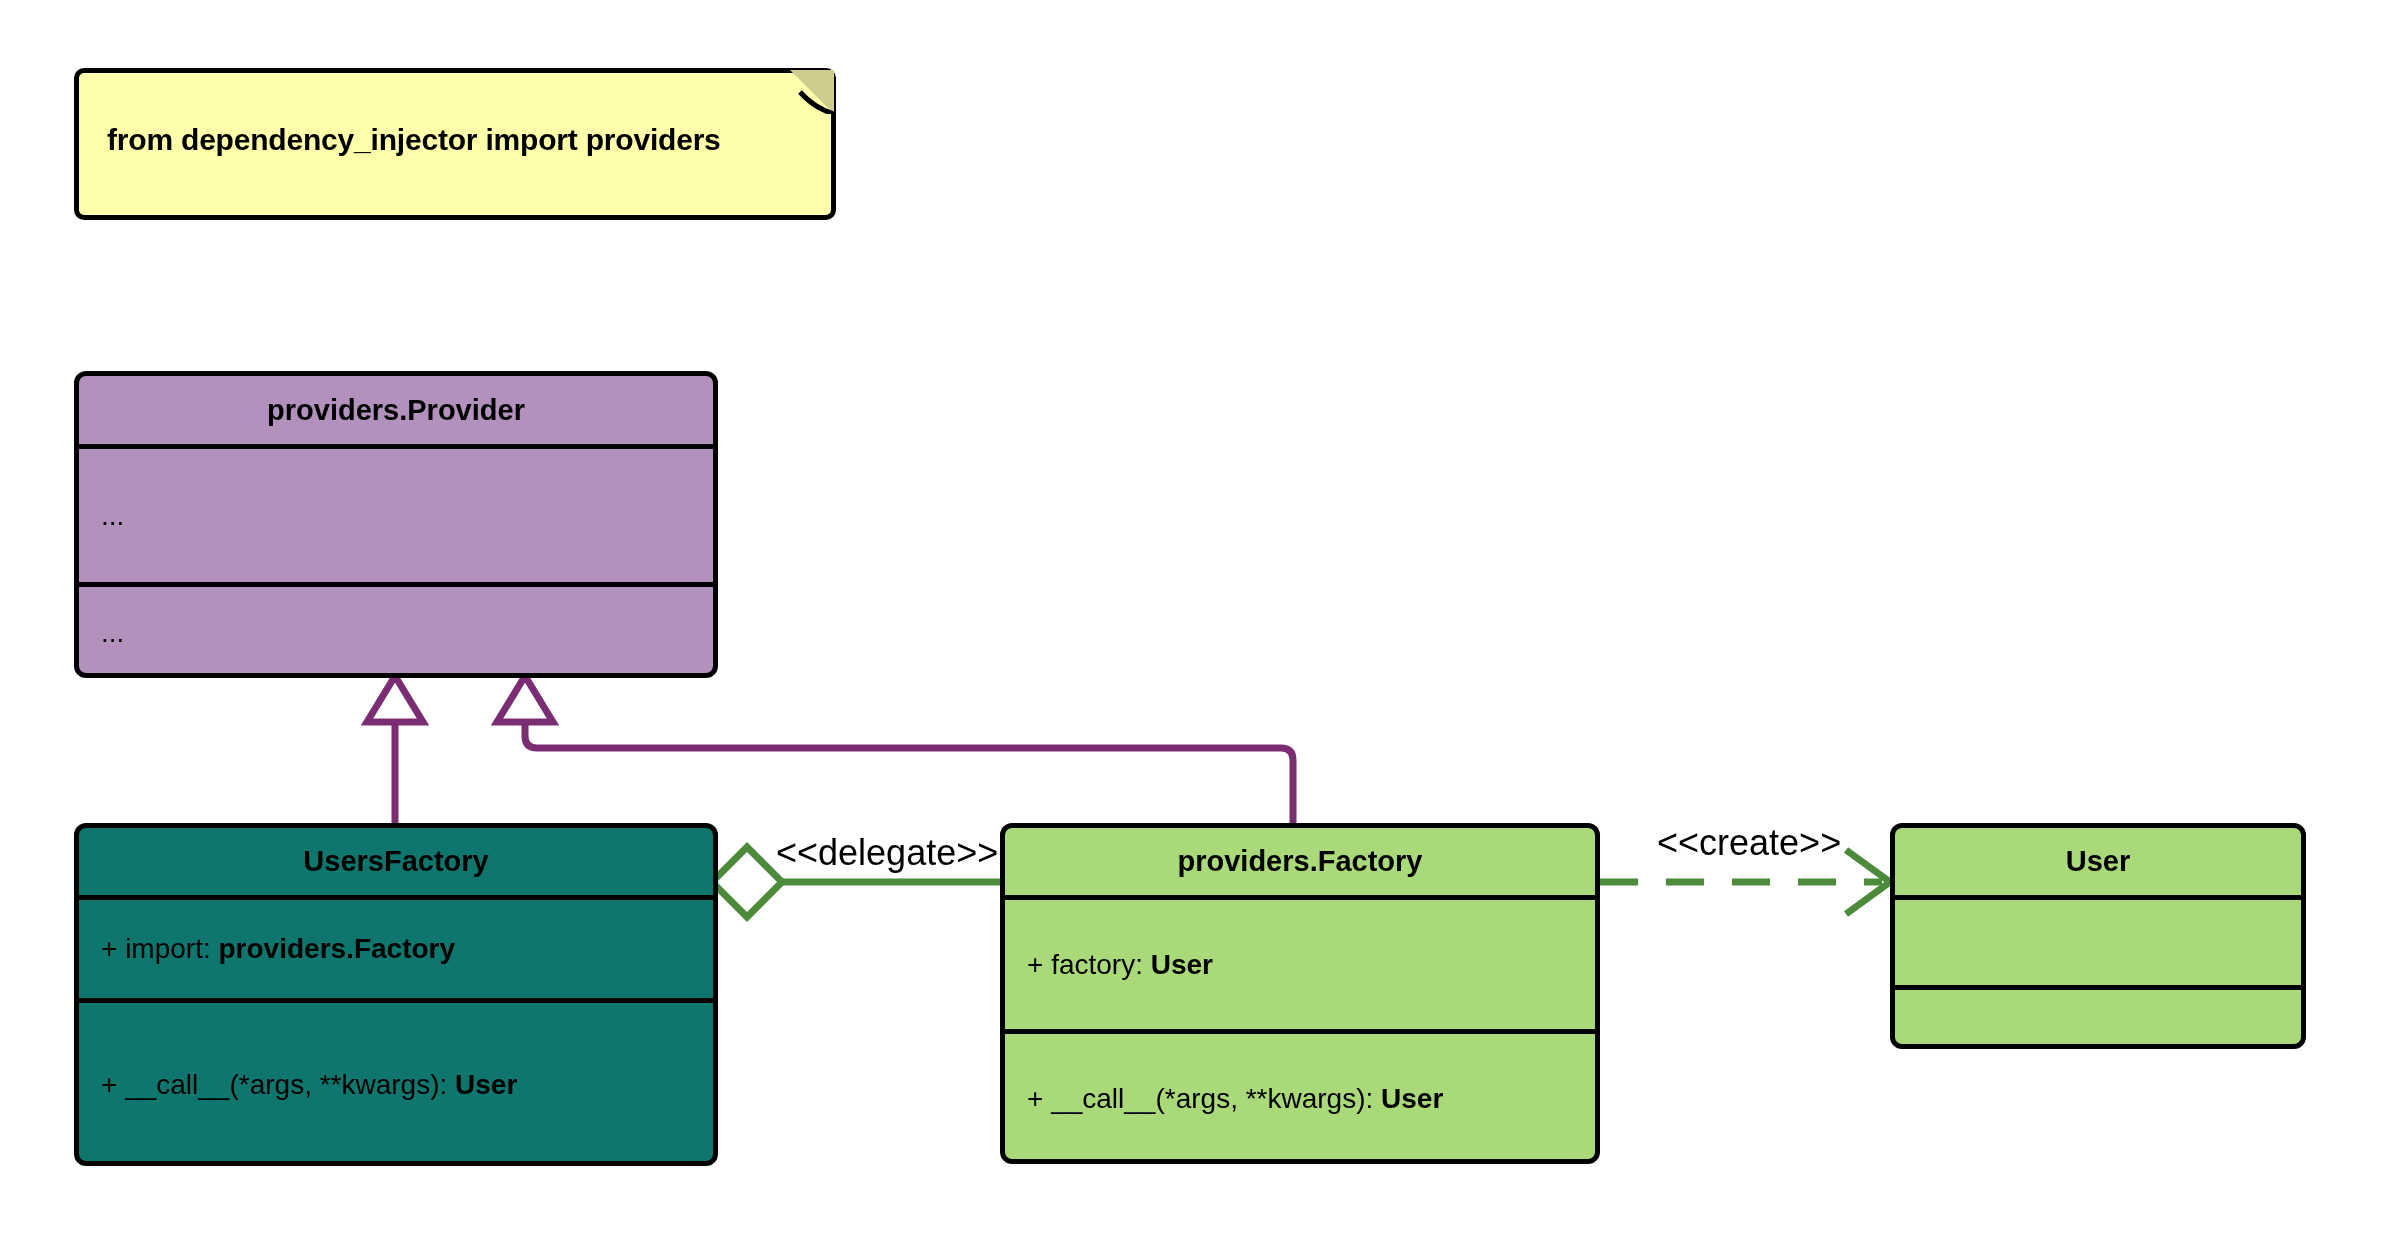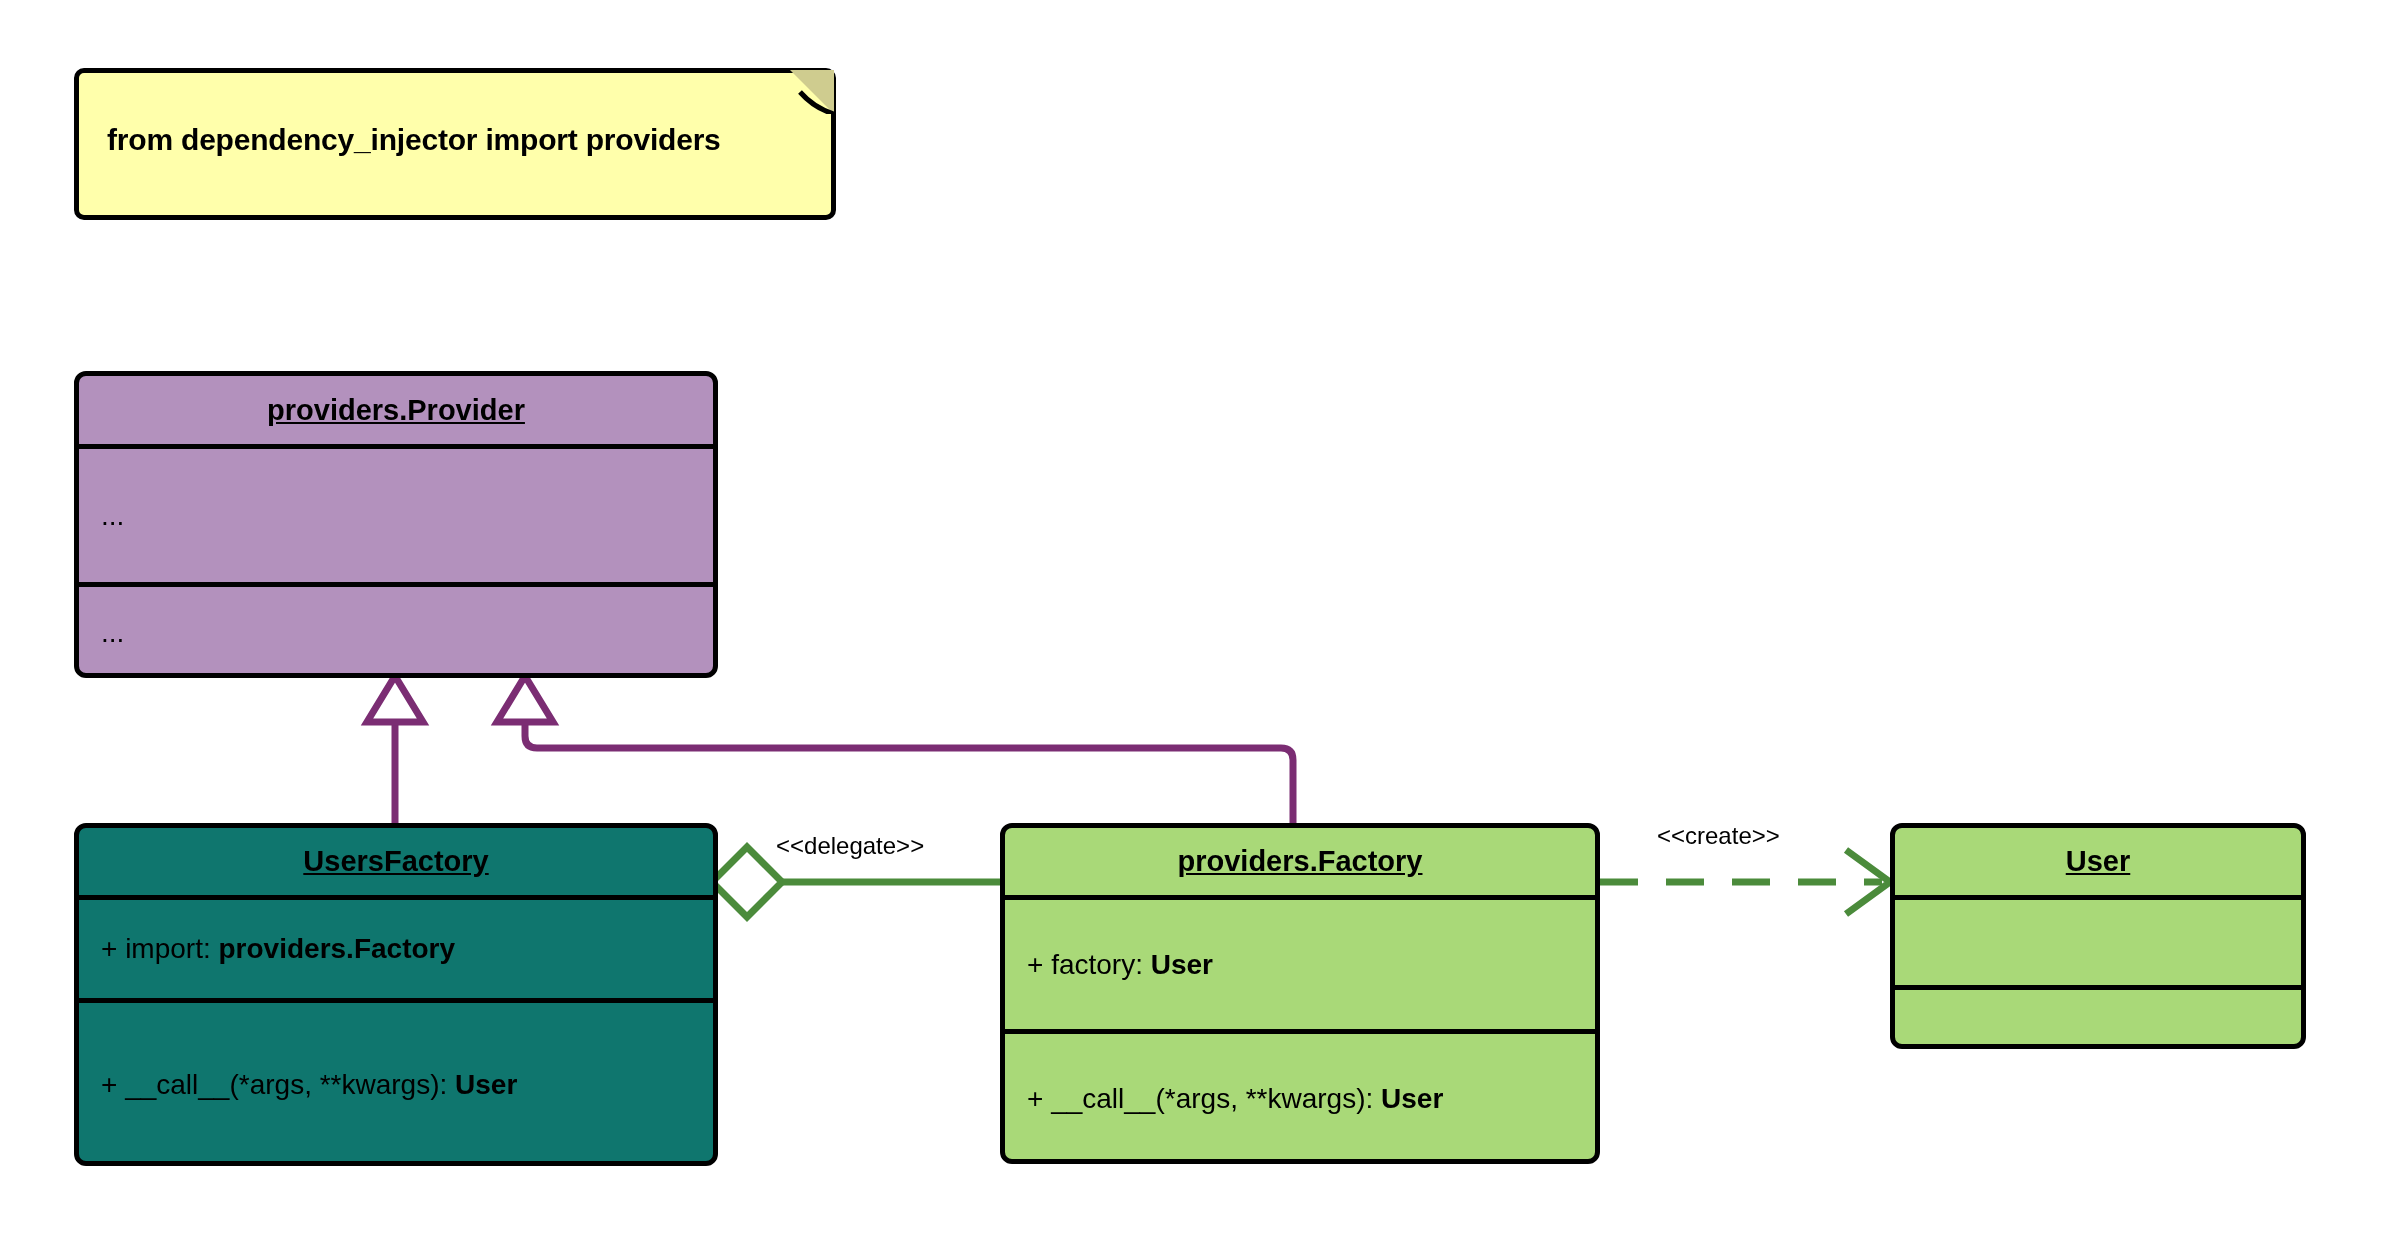--- a/index.html
+++ b/index.html
@@ -71,21 +71,20 @@
   }
   .uml-title {
     box-sizing: border-box;
     width: 100%;
     text-align: center;
     font-weight: bold;
     font-size: 29px;
     display: flex;
     align-items: center;
     justify-content: center;
-    text-decoration: underline;
   }
   .uml-compartment {
     box-sizing: border-box;
     width: 100%;
     border-top: 5px solid #000000;
     display: flex;
     align-items: center;
     padding-left: 22px;
     font-size: 28px;
     white-space: nowrap;
@@ -94,21 +93,21 @@
   .member-type { font-weight: bold; }
 
   
   .fill-purple { background: #b391bd; }
   .fill-yellow { background: #0f766e; }
   .fill-green  { background: #a9d978; }
 
   
   .edge-label {
     position: absolute;
-    font-size: 24px;
+    font-size: 36px;
     white-space: nowrap;
     z-index: 4;
     color: #000000;
   }
 </style>
 </head>
 <body>
 
 <div id="canvas">
 

